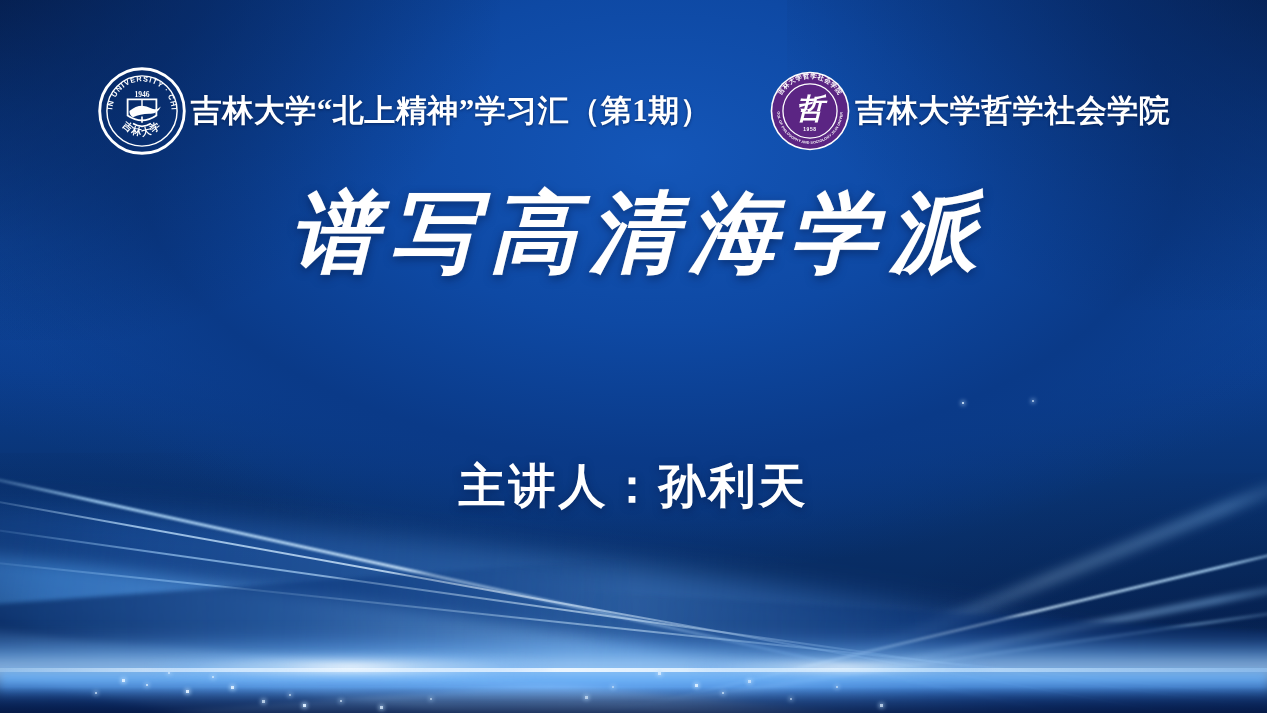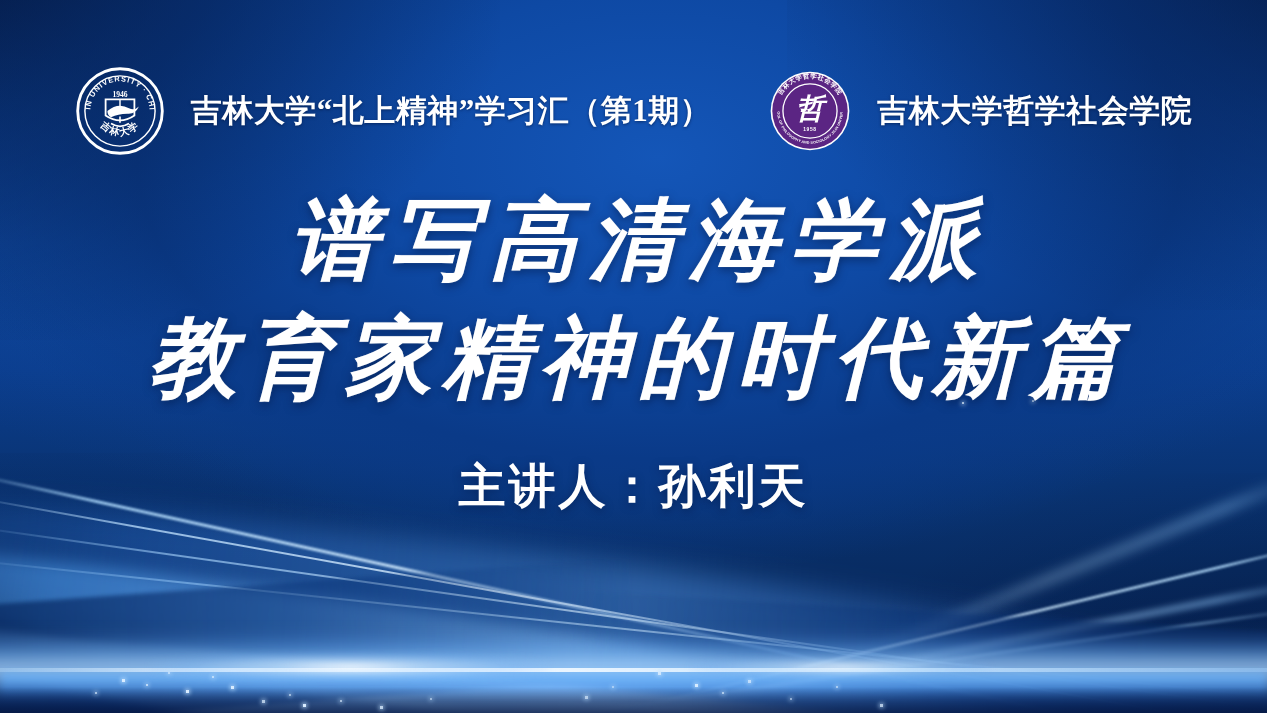--- a/index.html
+++ b/index.html
@@ -128,38 +128,38 @@
   #header{
     position:absolute; left:0; right:0; top:64px; height:94px;
     display:flex; align-items:center; justify-content:center; gap:0;
   }
   .brand{display:flex;align-items:center;}
   .brand.first{margin-right:58px;}
   .brand-text{
     color:#ffffff; font-size:31px; font-weight:700; letter-spacing:0.5px;
     font-family:"Liberation Serif",serif; white-space:nowrap;
     text-shadow:0 1px 3px rgba(0,20,60,0.6);
-    margin-left:26px;
+    margin-left:4px;
   }
 
   
   .seal-ju{position:relative;width:90px;height:90px;flex:0 0 90px;}
   .seal-ju svg{display:block;width:90px;height:90px;}
 
   
   .seal-ph{position:relative;width:82px;height:82px;flex:0 0 82px;}
   .seal-ph svg{display:block;width:82px;height:82px;}
 
   
   #title-block{
     position:absolute; left:0; right:0; top:196px; text-align:center;
   }
   .title-line{
     color:#ffffff;
-    font-family:Liberation Sans, sans-serif;
+    font-family:Liberation Mono, monospace;
     font-weight:700;
     font-style:italic;
     white-space:nowrap;
     text-shadow:0 3px 10px rgba(2,22,66,0.55), 0 0 1px rgba(255,255,255,0.6);
     line-height:1.0;
   }
   .title-line.l1{font-size:88px; letter-spacing:12px; padding-left:12px;}
   .title-line.l2{font-size:88px; letter-spacing:10px; margin-top:30px; padding-left:10px;}
 
   #speaker{
@@ -288,18 +288,17 @@
           <text x="50" y="74" text-anchor="middle" font-family="'Liberation Sans',sans-serif" font-size="6" font-weight="bold" fill="#ffffff" letter-spacing="0.8">1958</text>
         </svg>
       </div>
       <div class="brand-text">吉林大学哲学社会学院</div>
     </div>
 
   </div>
 
   <div id="title-block">
     <div class="title-line l1">谱写高清海学派</div>
-    <div class="title-line l2">教育家精神的时代新篇</div>
   </div>
 
   <div id="speaker">主讲人：孙利天</div>
 
 </div>
 
 </body></html>

